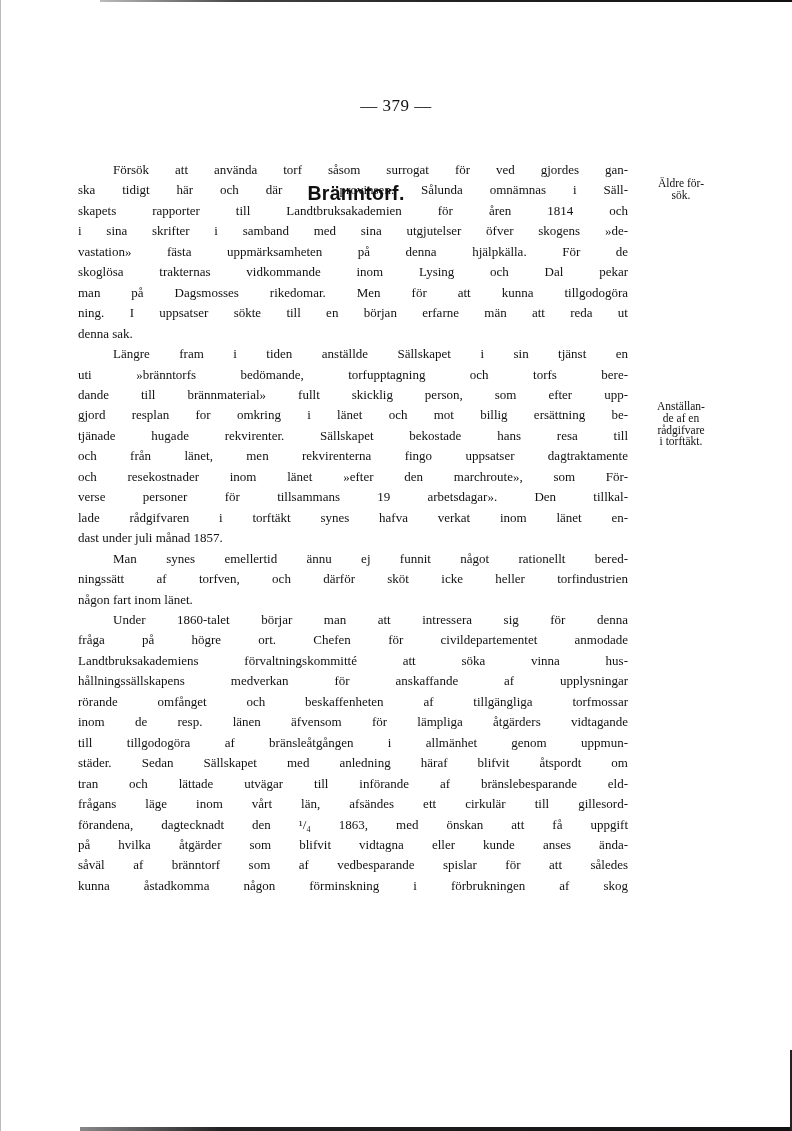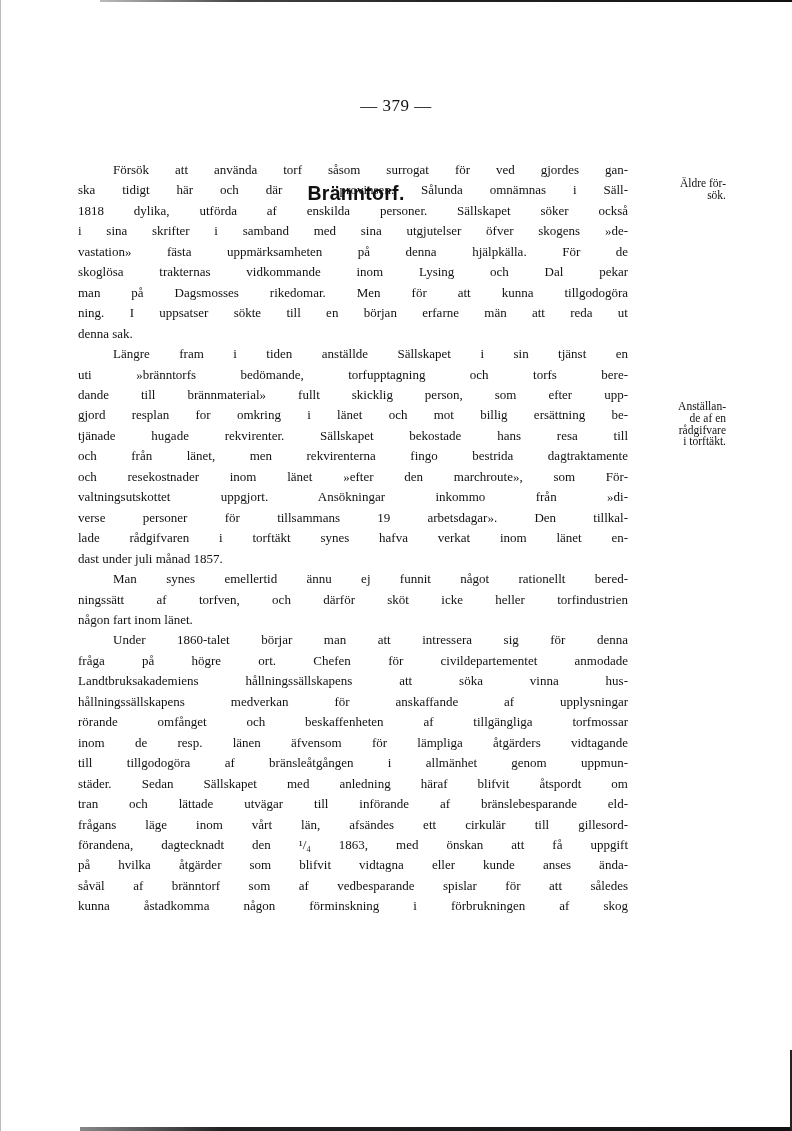--- a/index.html
+++ b/index.html
@@ -8,21 +8,21 @@
   .scan-left { position: absolute; left: 0; top: 0; width: 1px; height: 1131px; background: #bbb; }
   .scan-bottom { position: absolute; left: 80px; bottom: 0; width: 712px; height: 4px; background: linear-gradient(90deg, #888 0%, #222 20%, #111 100%); }
   .scan-right { position: absolute; right: 0; top: 1050px; width: 2px; height: 81px; background: #222; }
   .page-number { position: absolute; left: 0; width: 792px; top: 96px; text-align: center; font-size: 17px; letter-spacing: 0.5px; }
   .title { position: absolute; left: 0; width: 712px; top: 134px; text-align: center; font-family: "Liberation Sans", "DejaVu Sans", sans-serif; font-weight: bold; font-size: 19.5px; letter-spacing: 0.3px; margin-top: 48px; }
   .body-text { position: absolute; left: 78px; top: 160px; width: 550px; font-size: 13px; line-height: 20.46px; }
   .line { display: block; height: 20.46px; white-space: nowrap; text-align: justify; text-align-last: justify; }
   .line.last { text-align-last: left; }
   .line.indent { padding-left: 35px; }
   .margin-note { position: absolute; left: 636px; width: 90px; text-align: center; font-size: 11.5px; line-height: 11.8px; }
-  .margin-note span { display: block; text-align: right; }
+  .margin-note span { display: block; }
 </style>
 </head>
 <body>
 
 <div class="scan-top"></div>
 <div class="scan-left"></div>
 <div class="scan-bottom"></div>
 <div class="scan-right"></div>
 
 <div class="page-number">— 379 —</div>
@@ -37,50 +37,49 @@
   <span>Anställan-</span>
   <span>de af en</span>
   <span>rådgifvare</span>
   <span>i torftäkt.</span>
 </div>
 
 <div class="body-text">
   <div>
     <span class="line indent">Försök att använda torf såsom surrogat för ved gjordes gan-</span>
     <span class="line">ska tidigt här och där i provinsen.  Sålunda omnämnas i Säll-</span>
-    <span class="line">1818 dylika, utförda af enskilda personer.  Sällskapet söker också</span>
+    <span class="line">skapets rapporter till Landtbruksakademien för åren 1814 och</span>
     <span class="line">i sina skrifter i samband med sina utgjutelser öfver skogens »de-</span>
     <span class="line">vastation» fästa uppmärksamheten på denna hjälpkälla.  För de</span>
     <span class="line">skoglösa trakternas vidkommande inom Lysing och Dal pekar</span>
     <span class="line">man på Dagsmosses rikedomar.  Men för att kunna tillgodogöra</span>
     <span class="line">ning.  I uppsatser sökte till en början erfarne män att reda ut</span>
     <span class="line last">denna sak.</span>
   </div>
   <div>
     <span class="line indent">Längre fram i tiden anställde Sällskapet i sin tjänst en</span>
     <span class="line">uti »bränntorfs bedömande, torfupptagning och torfs bere-</span>
     <span class="line">dande till brännmaterial» fullt skicklig person, som efter upp-</span>
     <span class="line">gjord resplan for omkring i länet och mot billig ersättning be-</span>
     <span class="line">tjänade hugade rekvirenter.  Sällskapet bekostade hans resa till</span>
-    <span class="line">och från länet, men rekvirenterna fingo bestrida dagtraktamente</span>
+    <span class="line">och från länet, men rekvirenterna fingo uppsatser dagtraktamente</span>
     <span class="line">och resekostnader inom länet »efter den marchroute», som För-</span>
-    <span class="line">valtningsutskottet uppgjort.  Ansökningar inkommo från »di-</span>
     <span class="line">verse personer för tillsammans 19 arbetsdagar».  Den tillkal-</span>
     <span class="line">lade rådgifvaren i torftäkt synes hafva verkat inom länet en-</span>
     <span class="line last">dast under juli månad 1857.</span>
   </div>
   <div>
     <span class="line indent">Man synes emellertid ännu ej funnit något rationellt bered-</span>
     <span class="line">ningssätt af torfven, och därför sköt icke heller torfindustrien</span>
     <span class="line last">någon fart inom länet.</span>
   </div>
   <div>
     <span class="line indent">Under 1860-talet börjar man att intressera sig för denna</span>
     <span class="line">fråga på högre ort.  Chefen för civildepartementet anmodade</span>
-    <span class="line">Landtbruksakademiens hållningssällskapens att söka vinna hus-</span>
+    <span class="line">Landtbruksakademiens förvaltningskommitté att söka vinna hus-</span>
     <span class="line">hållningssällskapens medverkan för anskaffande af upplysningar</span>
     <span class="line">rörande omfånget och beskaffenheten af tillgängliga torfmossar</span>
     <span class="line">inom de resp. länen äfvensom för lämpliga åtgärders vidtagande</span>
     <span class="line">till tillgodogöra af bränsleåtgången i allmänhet genom uppmun-</span>
     <span class="line">städer.  Sedan Sällskapet med anledning häraf blifvit åtspordt om</span>
     <span class="line">tran och lättade utvägar till införande af bränslebesparande eld-</span>
     <span class="line">frågans läge inom vårt län, afsändes ett cirkulär till gillesord-</span>
     <span class="line">förandena, dagtecknadt den ¹/₄ 1863, med önskan att få uppgift</span>
     <span class="line">på hvilka åtgärder som blifvit vidtagna eller kunde anses ända-</span>
     <span class="line">såväl af bränntorf som af vedbesparande spislar för att således</span>

